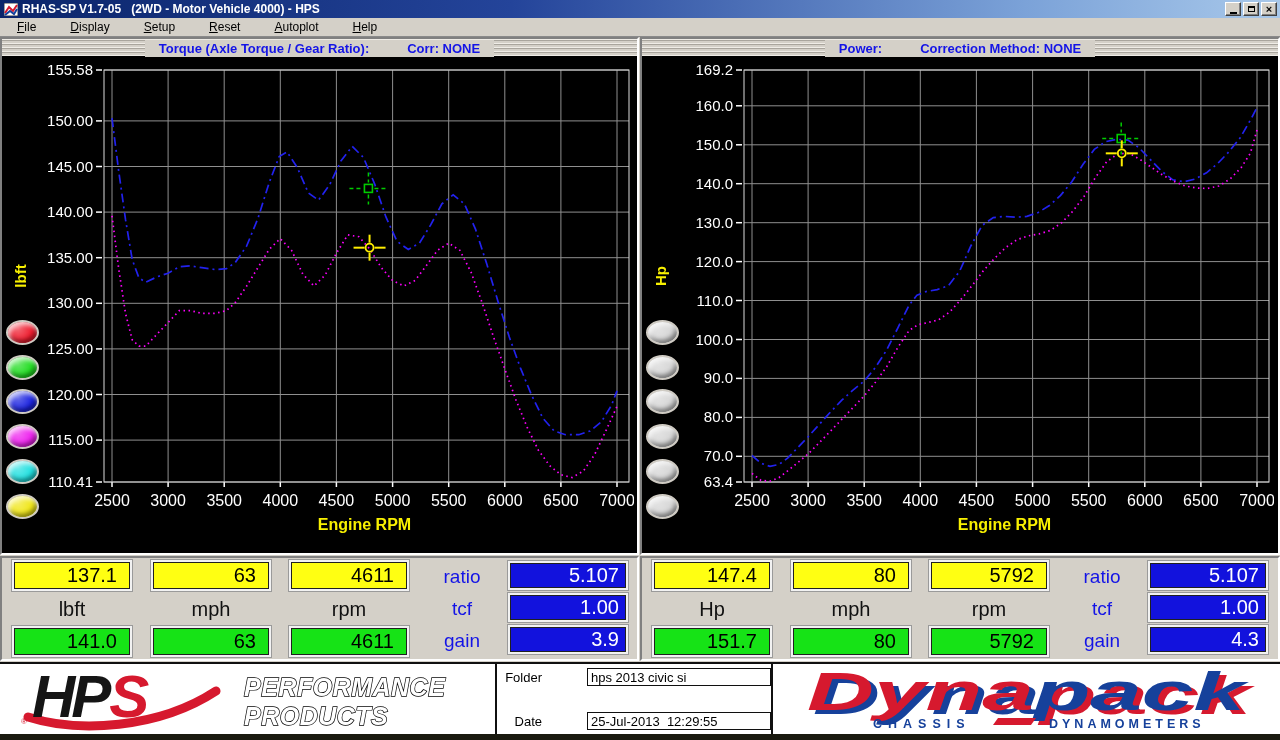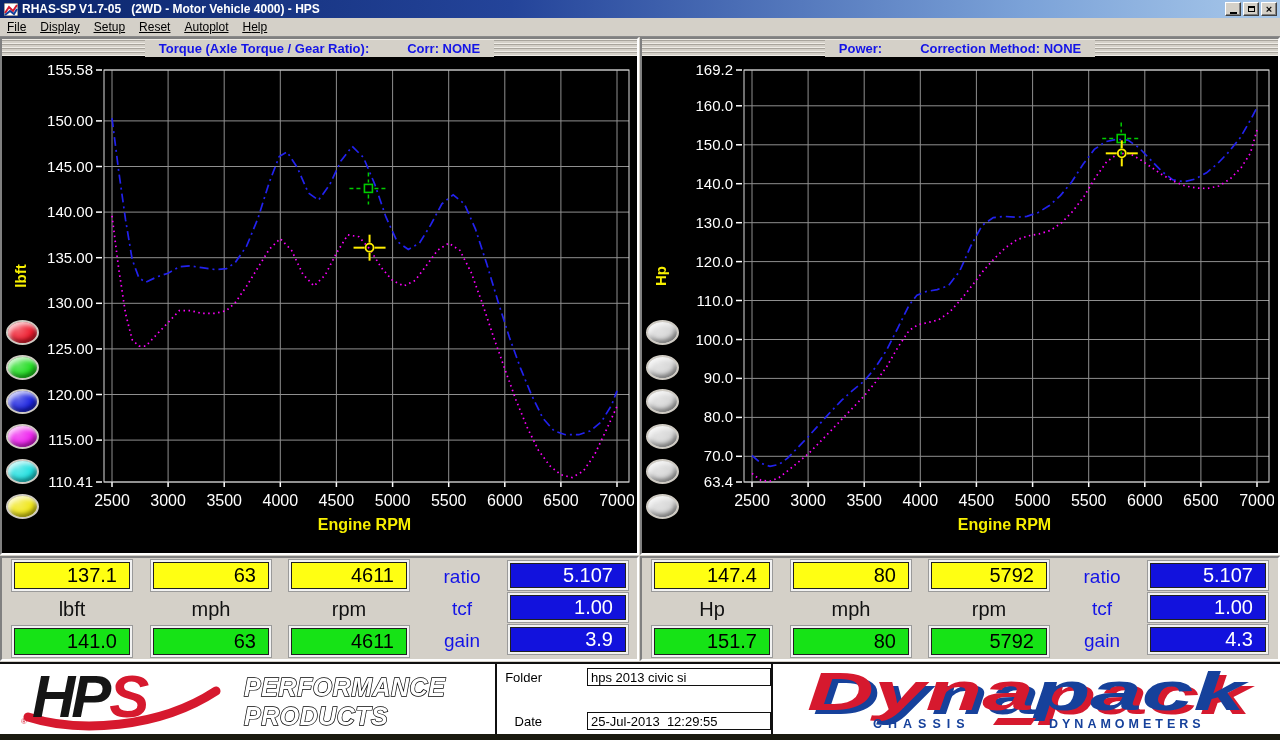--- a/index.html
+++ b/index.html
@@ -25,21 +25,21 @@
     font-size:11px; font-weight:bold; color:#000; line-height:1; box-sizing:border-box;
   }
   .min-glyph { width:7px; height:2px; background:#000; margin-top:8px; }
   .restore-glyph { width:7px; height:6px; border:1px solid #000; border-top-width:2px; box-sizing:border-box; }
   
   .menubar {
     position:absolute; left:0; top:18px; width:1280px; height:18px;
     background:#d4d0c8; border-bottom:1px solid #8a8a8a;
     display:flex; align-items:center; font-size:12px; color:#000;
   }
-  .menu-item { padding:1px 7px; display:inline-block;text-decoration:underline; }
+  .menu-item { padding:1px 17px; display:inline-block; }
   .menu-item::first-letter { text-decoration:underline; }
   
   .chart-panel {
     position:absolute; top:37px; height:518px; background:#000;
     border:2px solid; border-color:#808080 #ffffff #ffffff #808080; box-sizing:border-box;
   }
   #panel-left  { left:0;   width:639px; }
   #panel-right { left:640px; width:640px; }
   .chart-header {
     height:17px; line-height:17px; text-align:center;
@@ -69,21 +69,21 @@
     position:absolute; width:116px; height:27px; box-sizing:border-box;
     border:1px solid #202020; box-shadow:0 0 0 2px #f2f2f2, 0 0 0 3px #9a9a9a;
     font-size:20px; color:#000; text-align:right; padding:0 12px; line-height:25px;
   }
   .ro-box.yellow { background:#ffff12; }
   .ro-box.green  { background:#16e316; }
   .ro-unit { position:absolute; width:116px; text-align:center; font-size:20px; color:#111; }
   .ro-bluelabel { position:absolute; left:420px; width:80px; text-align:center; font-size:19px; color:#1414e6; }
   .ro-bluebox {
     position:absolute; left:508px; width:116px; height:25px; box-sizing:border-box;
-    background:#1212dd; color:#fff; font-size:20px; text-align:right; padding:0 12px; line-height:23px;
+    background:#1212dd; color:#fff; font-size:20px; text-align:right; padding:0 6px; line-height:23px;
     border:1px solid #202020; box-shadow:0 0 0 2px #f2f2f2, 0 0 0 3px #9a9a9a;
   }
   
   .footer {
     position:absolute; left:0; top:662px; width:1280px; height:72px; background:#fff;
     border-top:2px solid #101010; box-sizing:border-box; display:flex;
   }
   .footer-cell { height:100%; box-sizing:border-box; }
   .hps-cell { width:497px; border-right:2px solid #101010; padding:3px 0 0 18px; }
   .fields-cell { width:276px; border-right:2px solid #101010; position:relative; }

